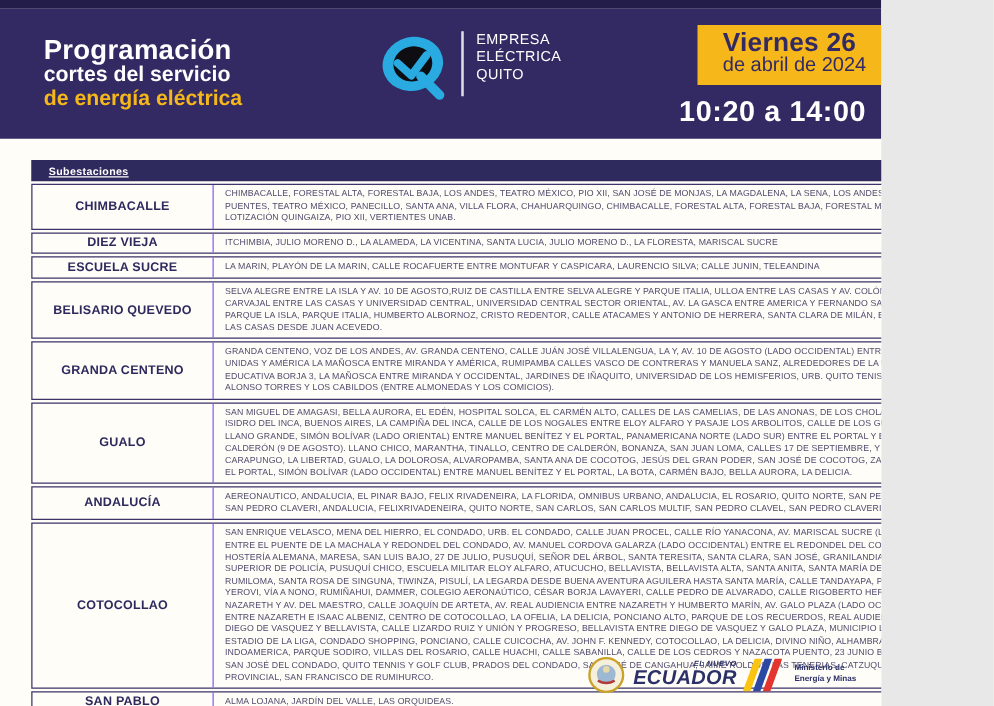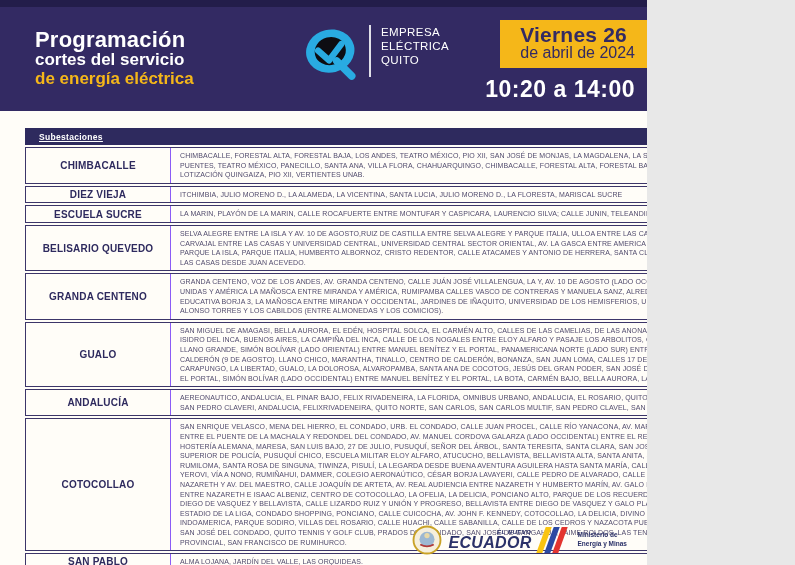--- a/index.html
+++ b/index.html
@@ -1,17 +1,17 @@
 <!DOCTYPE html>
 <html><head>
 <meta charset="utf-8">
 <style>
   * { margin:0; padding:0; box-sizing:border-box; }
   body { font-family:"Liberation Sans", sans-serif; background:#e8e8e8; }
-  .page { width:647px; height:565px; background:#fffdf8; position:relative; overflow:hidden; }
+  .page { width:705px; height:565px; background:#fffdf8; position:relative; overflow:hidden; }
 
   
   .top-strip { height:7px; background:#231d4a; }
   .header { height:104px; background:#332a63; position:relative; }
   .title-block { position:absolute; left:35px; top:21px; }
   .title-l1 { color:#ffffff; font-size:22px; font-weight:800; line-height:1.05; letter-spacing:0.2px; }
   .title-l2 { color:#ffffff; font-size:17px; font-weight:700; line-height:1.1; }
   .title-l3 { color:#f5b719; font-size:17px; font-weight:700; line-height:1.1; }
 
   .brand { position:absolute; left:303px; top:18px; display:flex; align-items:flex-start; }

